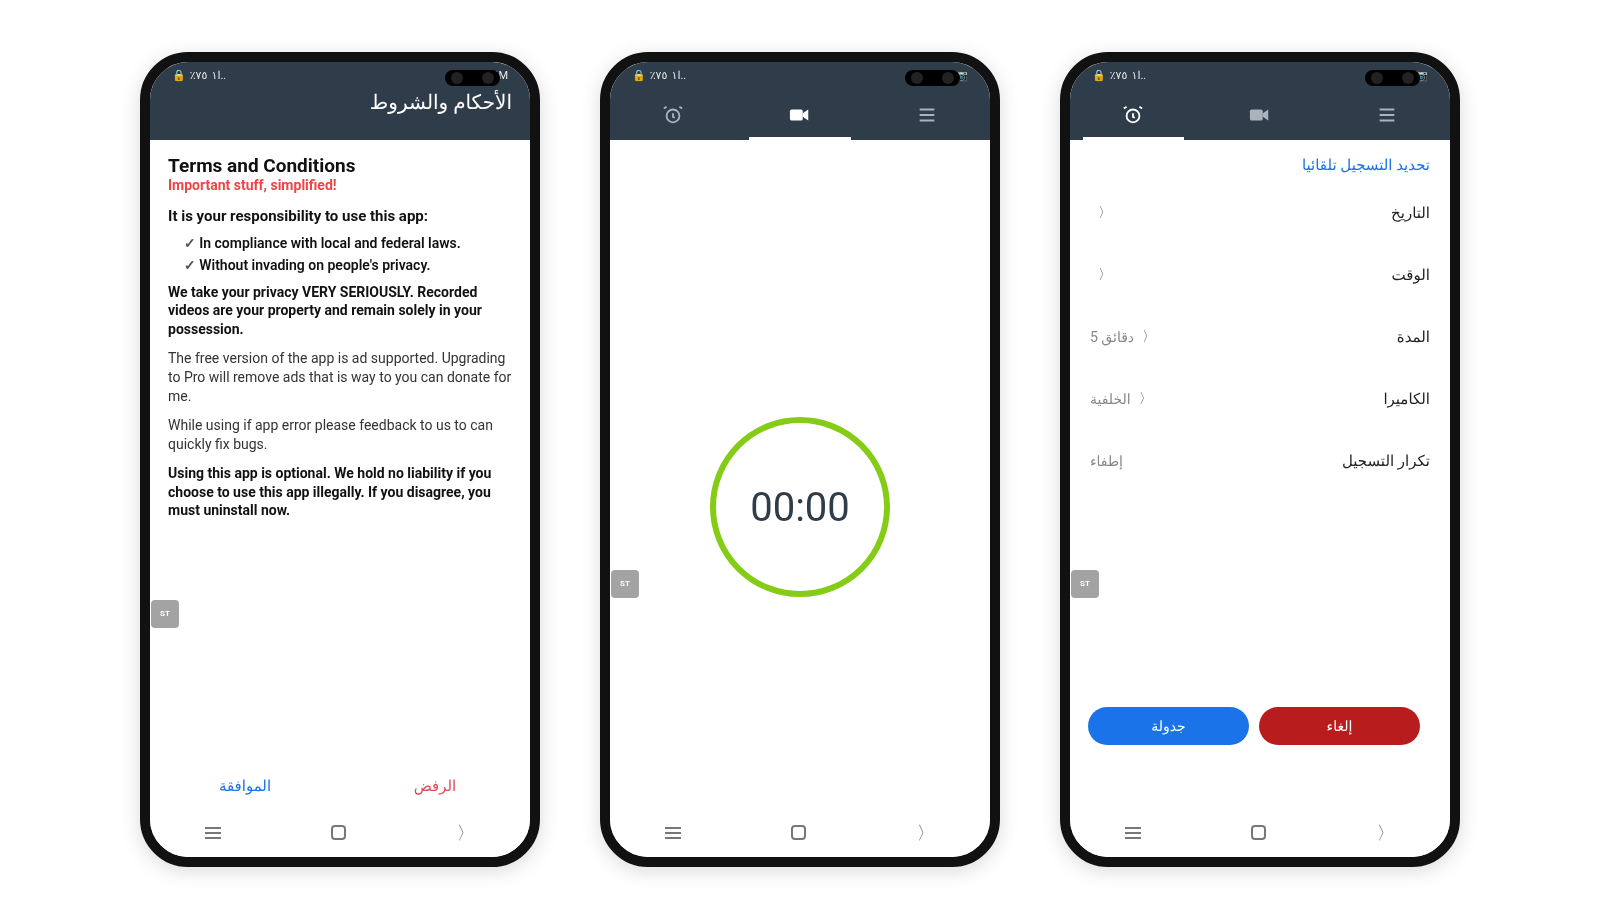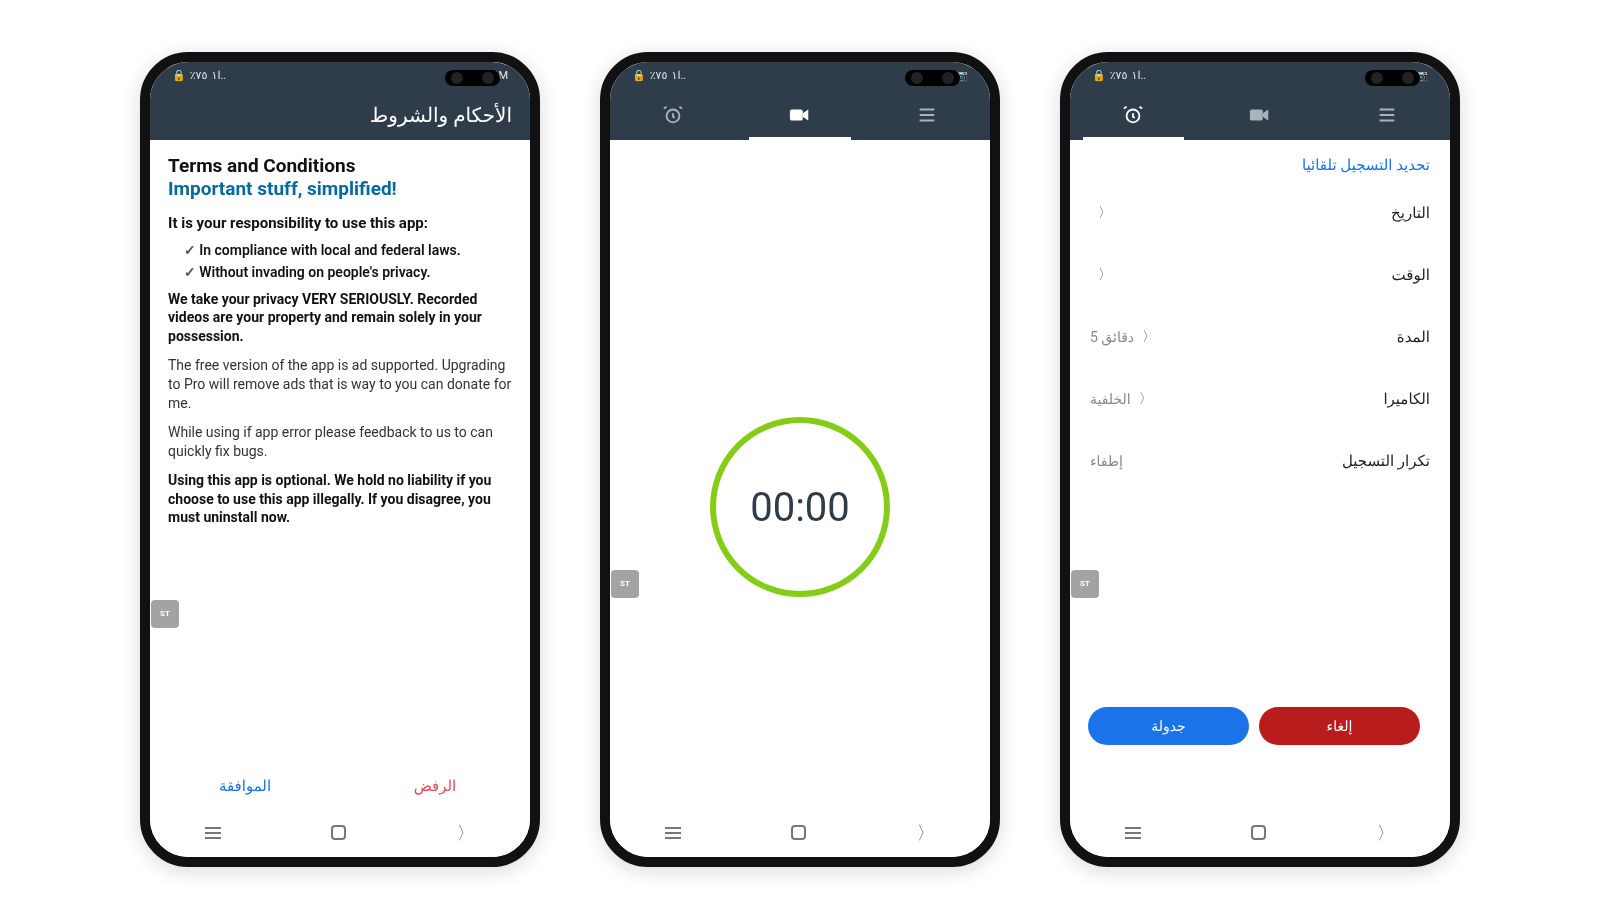--- a/index.html
+++ b/index.html
@@ -55,21 +55,21 @@
     padding: 0 22px;
     direction: ltr;
   }
   .status-bar .left { display:flex; gap:4px; align-items:center; }
   .status-bar .right { display:flex; gap:4px; align-items:center; }
   .app-header {
     height: 50px;
     background: #2f3c49;
     color: #fff;
     display: flex;
-    align-items: center;
+    align-items: flex-start;
     justify-content: flex-end;
     padding: 0 18px;
     font-size: 20px;
   }
   .app-header.tabs {
     justify-content: space-around;
     padding: 0;
   }
   .tab-item {
     flex: 1;
@@ -107,21 +107,21 @@
     display: flex;
     justify-content: space-around;
     align-items: center;
     color: #777;
     font-size: 18px;
   }
   .nav-recent { width:16px; height:2px; background:#777; box-shadow:0 -5px 0 #777, 0 5px 0 #777; }
   .nav-home { width:15px; height:15px; border:2px solid #777; border-radius:4px; }
   
   .terms h2 { font-size: 19px; font-weight:700; color:#111;}
-  .terms h3 { font-size: 19px; font-weight:700; margin-bottom: 14px; color:#0369a1;}
+  .terms h3 { font-size: 14px; font-weight:700; margin-bottom: 14px; color:#ef4444;}
   .terms h4 { font-size: 15px; font-weight:700; margin-bottom: 10px; color:#111;}
   .terms .li { font-size: 14px; font-weight:600; margin: 6px 0 6px 16px; color:#111;}
   .terms .li::before { content:"✓ "; color:#555; }
   .terms p { font-size: 14px; color:#333; margin: 10px 0; line-height:1.35; }
   .terms p.bold { font-weight:700; color:#111; }
   .bottom-actions {
     position: absolute;
     bottom: 52px;
     left: 0; right: 0;
     display: flex;

